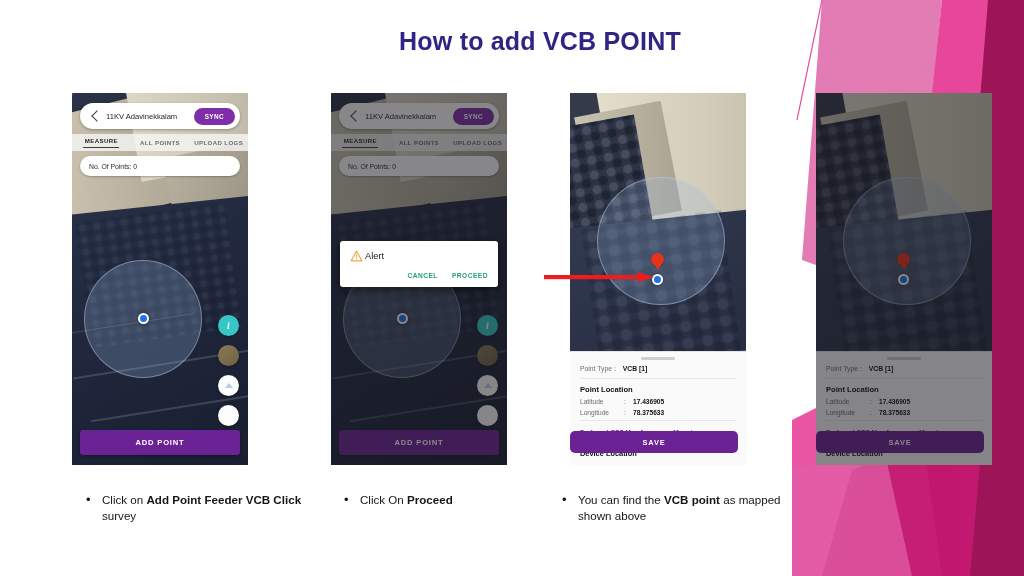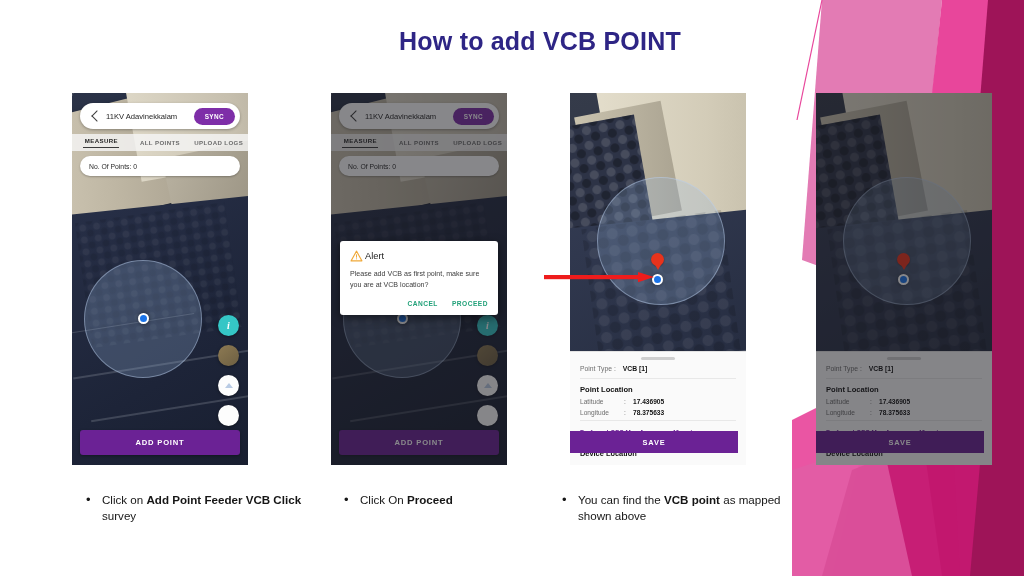--- a/index.html
+++ b/index.html
@@ -231,21 +231,21 @@
   .sheet-pair .k { color: #6e6e6e; width: 44px; }
   .sheet-pair .sep { color: #6e6e6e; width: 9px; }
   .sheet-pair .v { color: #111; font-weight: bold; }
   .accuracy-row {
     display: flex; justify-content: space-between; padding: 6px 10px 2px;
     font-size: 6.4px; color: #6b2295; font-weight: bold;
   }
   .device-loc { font-size: 7.4px; font-weight: bold; color: #111; padding: 10px 10px 0; }
   .save-btn {
     position: absolute; left: 0; right: 8px; bottom: 12px; height: 22px;
-    background: #6b2295; border-radius: 0;
+    background: #6b2295; border-radius: 5px;
     display: flex; align-items: center; justify-content: center;
     color: #fff; font-size: 7.4px; font-weight: bold; letter-spacing: .8px;
   }
 
   
   .arrow { position: absolute; left: 516px; top: 271px; width: 110px; height: 12px; }
 
   
   .caption { position: absolute; font-size: 11.6px; color: #161616; line-height: 1.42; }
   .caption ul { list-style: none; }
@@ -358,21 +358,20 @@
     <div class="scrim"></div>
     <div class="dialog">
       <div class="dlg-head">
         <svg class="warn-tri" viewBox="0 0 24 22">
           <path d="M12 2 L22 20 L2 20 Z" fill="none" stroke="#f0a93a" stroke-width="2" stroke-linejoin="round"></path>
           <rect x="11.1" y="8" width="1.8" height="6" fill="#f0a93a"></rect>
           <rect x="11.1" y="15.4" width="1.8" height="1.8" fill="#f0a93a"></rect>
         </svg>
         <span class="dlg-title">Alert</span>
       </div>
-      <div class="dlg-body">Please add VCB as first point, make sure you are at VCB location?</div>
       <div class="dlg-actions">
         <span class="dlg-action">CANCEL</span>
         <span class="dlg-action">PROCEED</span>
       </div>
     </div>
   </div>
 
   <div class="phone p3">
     <div class="map zoomed">
       <div class="roof-big"></div>

